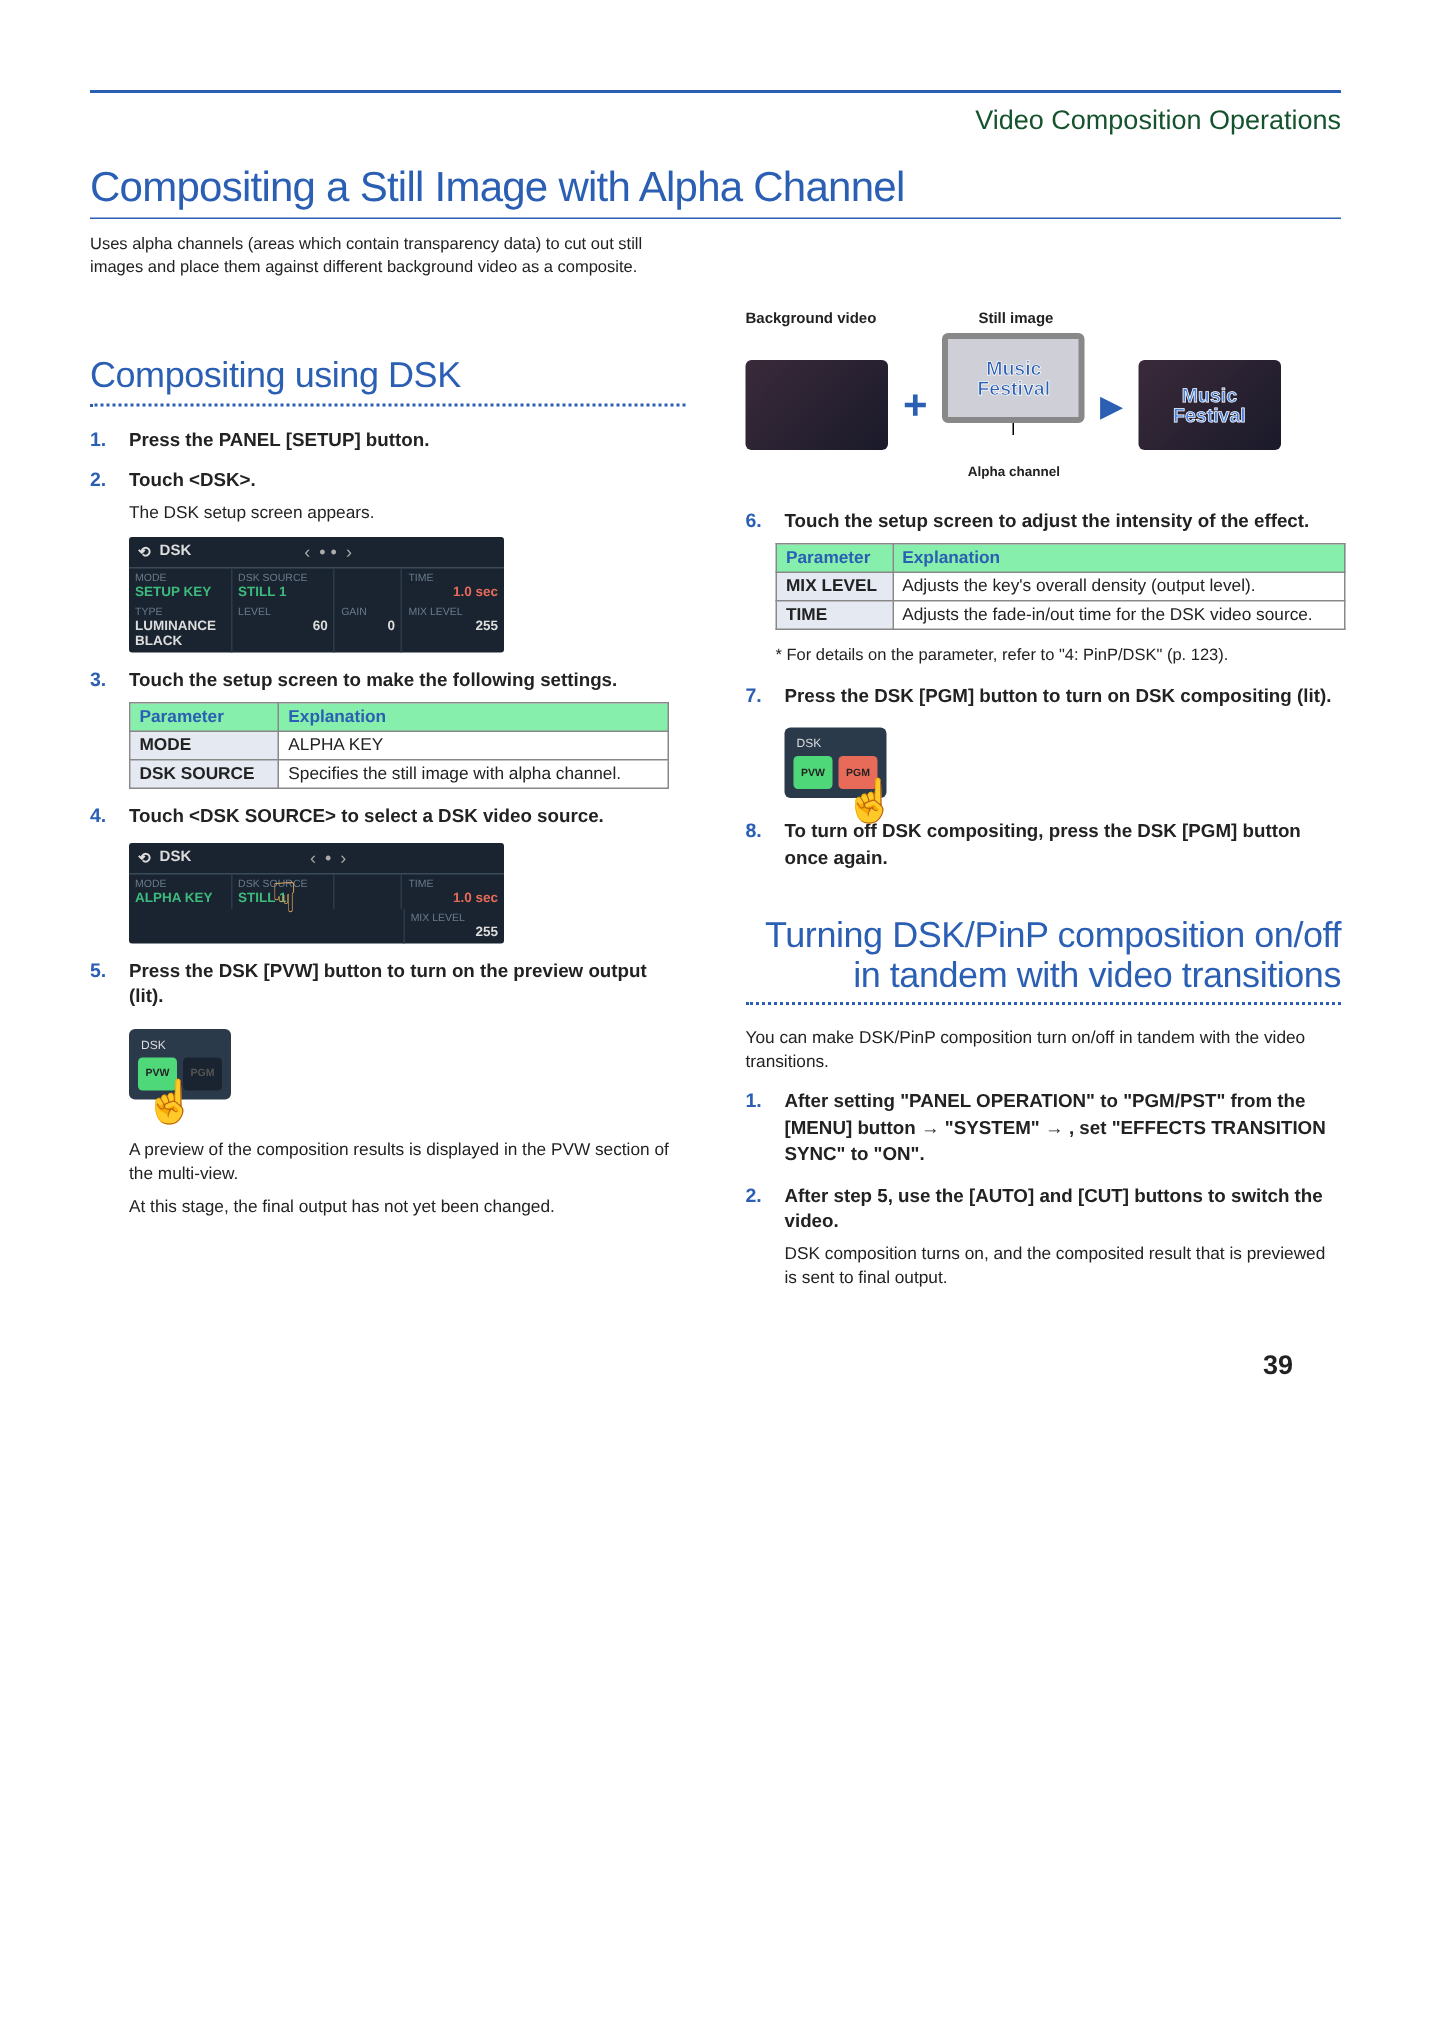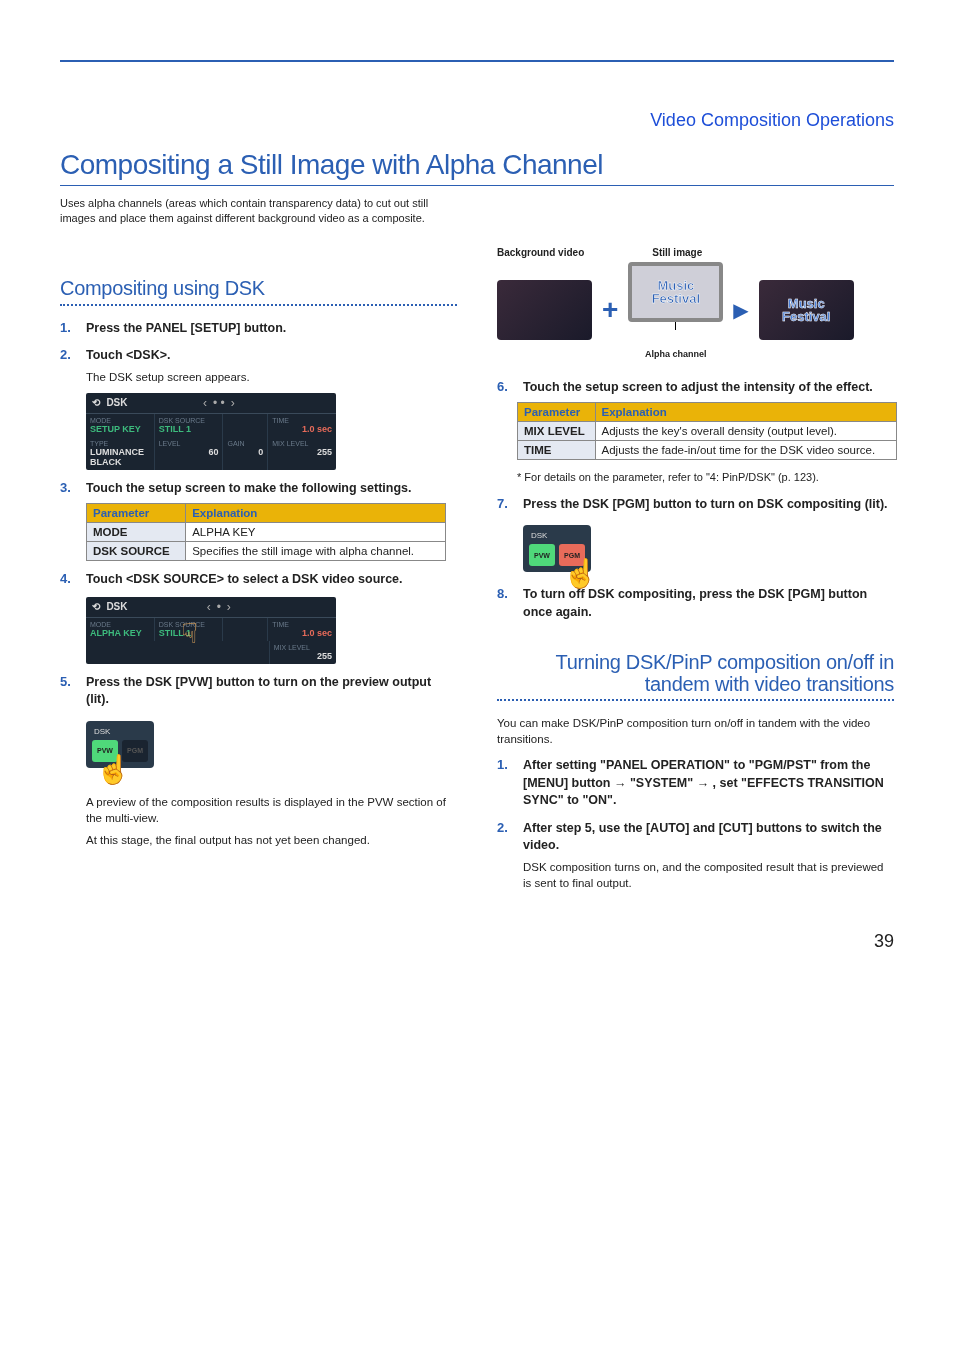--- a/index.html
+++ b/index.html
@@ -1,33 +1,33 @@
 <!DOCTYPE html>
 <html><head>
 <meta charset="utf-8">
 <style>
   * { box-sizing: border-box; margin: 0; padding: 0; }
   body { font-family: Arial, Helvetica, sans-serif; color: #222; width: 954px; margin: 0 auto; background: #fff; padding: 0 0 40px 0; }
   .page { padding: 0 60px; }
   .top-rule { border-top: 2px solid #2b5fb3; margin: 60px 0 0 0; }
-  .breadcrumb { color: #1d4ed8; font-size: 18px; text-align: right; padding: 8px 0 18px 0; margin-top: 40px; }
+  .breadcrumb { color: #14532d; font-size: 18px; text-align: right; padding: 8px 0 18px 0; }
   .main-title { color: #2b5fb3; font-size: 28px; font-weight: 400; border-bottom: 1px solid #2b5fb3; padding-bottom: 4px; margin-bottom: 10px; font-family: "Arial Narrow", Arial, sans-serif; letter-spacing: -0.5px; }
   .intro { font-size: 11px; line-height: 1.4; margin-bottom: 20px; max-width: 380px; }
   .columns { display: flex; gap: 40px; }
   .col { flex: 1; min-width: 0; }
-  .sub-title { color: #2b5fb3; font-size: 20px; font-weight: 400; margin: 30px 0 4px 0; font-family: "Arial Narrow", Arial, sans-serif; letter-spacing: -0.3px; }
+  .sub-title { color: #2b5fb3; font-size: 24px; font-weight: 400; margin: 30px 0 4px 0; font-family: "Arial Narrow", Arial, sans-serif; letter-spacing: -0.3px; }
   .dotted { border-bottom: 2px dotted #2b5fb3; height: 0; margin-bottom: 14px; }
   .step { display: flex; gap: 8px; margin: 10px 0 4px 0; }
   .step-num { color: #2b5fb3; font-weight: bold; font-size: 13px; min-width: 18px; }
   .step-text { font-size: 12.5px; font-weight: bold; line-height: 1.4; }
   .step-sub { font-size: 11.5px; margin-left: 26px; line-height: 1.4; margin-top: 2px; }
   .note { font-size: 11px; margin: 8px 0 8px 20px; line-height: 1.4; }
   .param-table { border-collapse: collapse; width: 100%; margin: 6px 0 10px 26px; max-width: 360px; font-size: 11.5px; }
   .param-table th, .param-table td { border: 1px solid #888; padding: 3px 6px; text-align: left; }
-  .param-table th { background: #eab308; color: #2b5fb3; font-weight: bold; }
+  .param-table th { background: #86efac; color: #2b5fb3; font-weight: bold; }
   .param-table td.pcell { background: #e4e9f2; font-weight: bold; color: #222; }
   .screenshot { margin: 8px 0 8px 26px; }
   .dsk-screen { width: 250px; background: #1a2430; border-radius: 2px; font-size: 9px; color: #ddd; padding: 0; font-family: Arial, sans-serif; }
   .dsk-titlebar { display: flex; align-items: center; padding: 3px 6px; border-bottom: 1px solid #3a4a5a; justify-content: space-between; }
   .dsk-titlebar .title-left { display: flex; align-items: center; gap: 6px; font-weight: bold; font-size: 10px; }
   .dsk-titlebar .nav { display: flex; gap: 6px; font-size: 12px; color: #aaa; }
   .dsk-row { display: flex; }
   .dsk-cell { flex: 1; padding: 3px 4px; border-right: 1px solid #2a3a4a; }
   .dsk-cell:last-child { border-right: none; }
   .dsk-label { color: #6a7a8a; font-size: 7px; }
@@ -46,21 +46,21 @@
   .diagram .thumb { width: 95px; height: 60px; border-radius: 4px; display: flex; align-items: center; justify-content: center; position: relative; }
   .diagram .bg-thumb { background: linear-gradient(135deg, #3a2a3a, #1a1a2a); }
   .diagram .still-thumb { background: #cfcfd8; border: 4px solid #888; flex-direction: column; }
   .diagram .comp-thumb { background: linear-gradient(135deg, #3a2a3a, #1a1a2a); flex-direction: column; }
   .diagram .mf-text { font-weight: bold; font-size: 13px; color: #2b5fb3; text-align: center; line-height: 1; -webkit-text-stroke: 0.5px #fff; }
   .diagram .plus { font-size: 28px; color: #2b5fb3; font-weight: bold; }
   .diagram .arrow { font-size: 20px; color: #2b5fb3; }
   .diagram-labels { display: flex; gap: 68px; font-weight: bold; font-size: 10px; margin-bottom: 4px; }
   .alpha-label { font-size: 9px; font-weight: bold; text-align: center; margin-top: 19px; }
   .alpha-conn { width: 1px; height: 8px; background: #000; margin: 0 auto; }
-  .pagenum { text-align: right; font-size: 18px; font-weight: normal; margin-top: 40px; padding-right: 60px; }
+  .pagenum { text-align: right; font-size: 18px; font-weight: bold; margin-top: 40px; padding-right: 92px; }
 </style>
 </head>
 <body>
 
 <div class="page">
   <div class="top-rule"></div>
   <div class="breadcrumb">Video Composition Operations</div>
   <h1 class="main-title">Compositing a Still Image with Alpha Channel</h1>
   <p class="intro">Uses alpha channels (areas which contain transparency data) to cut out still images and place them against different background video as a composite.</p>
 

